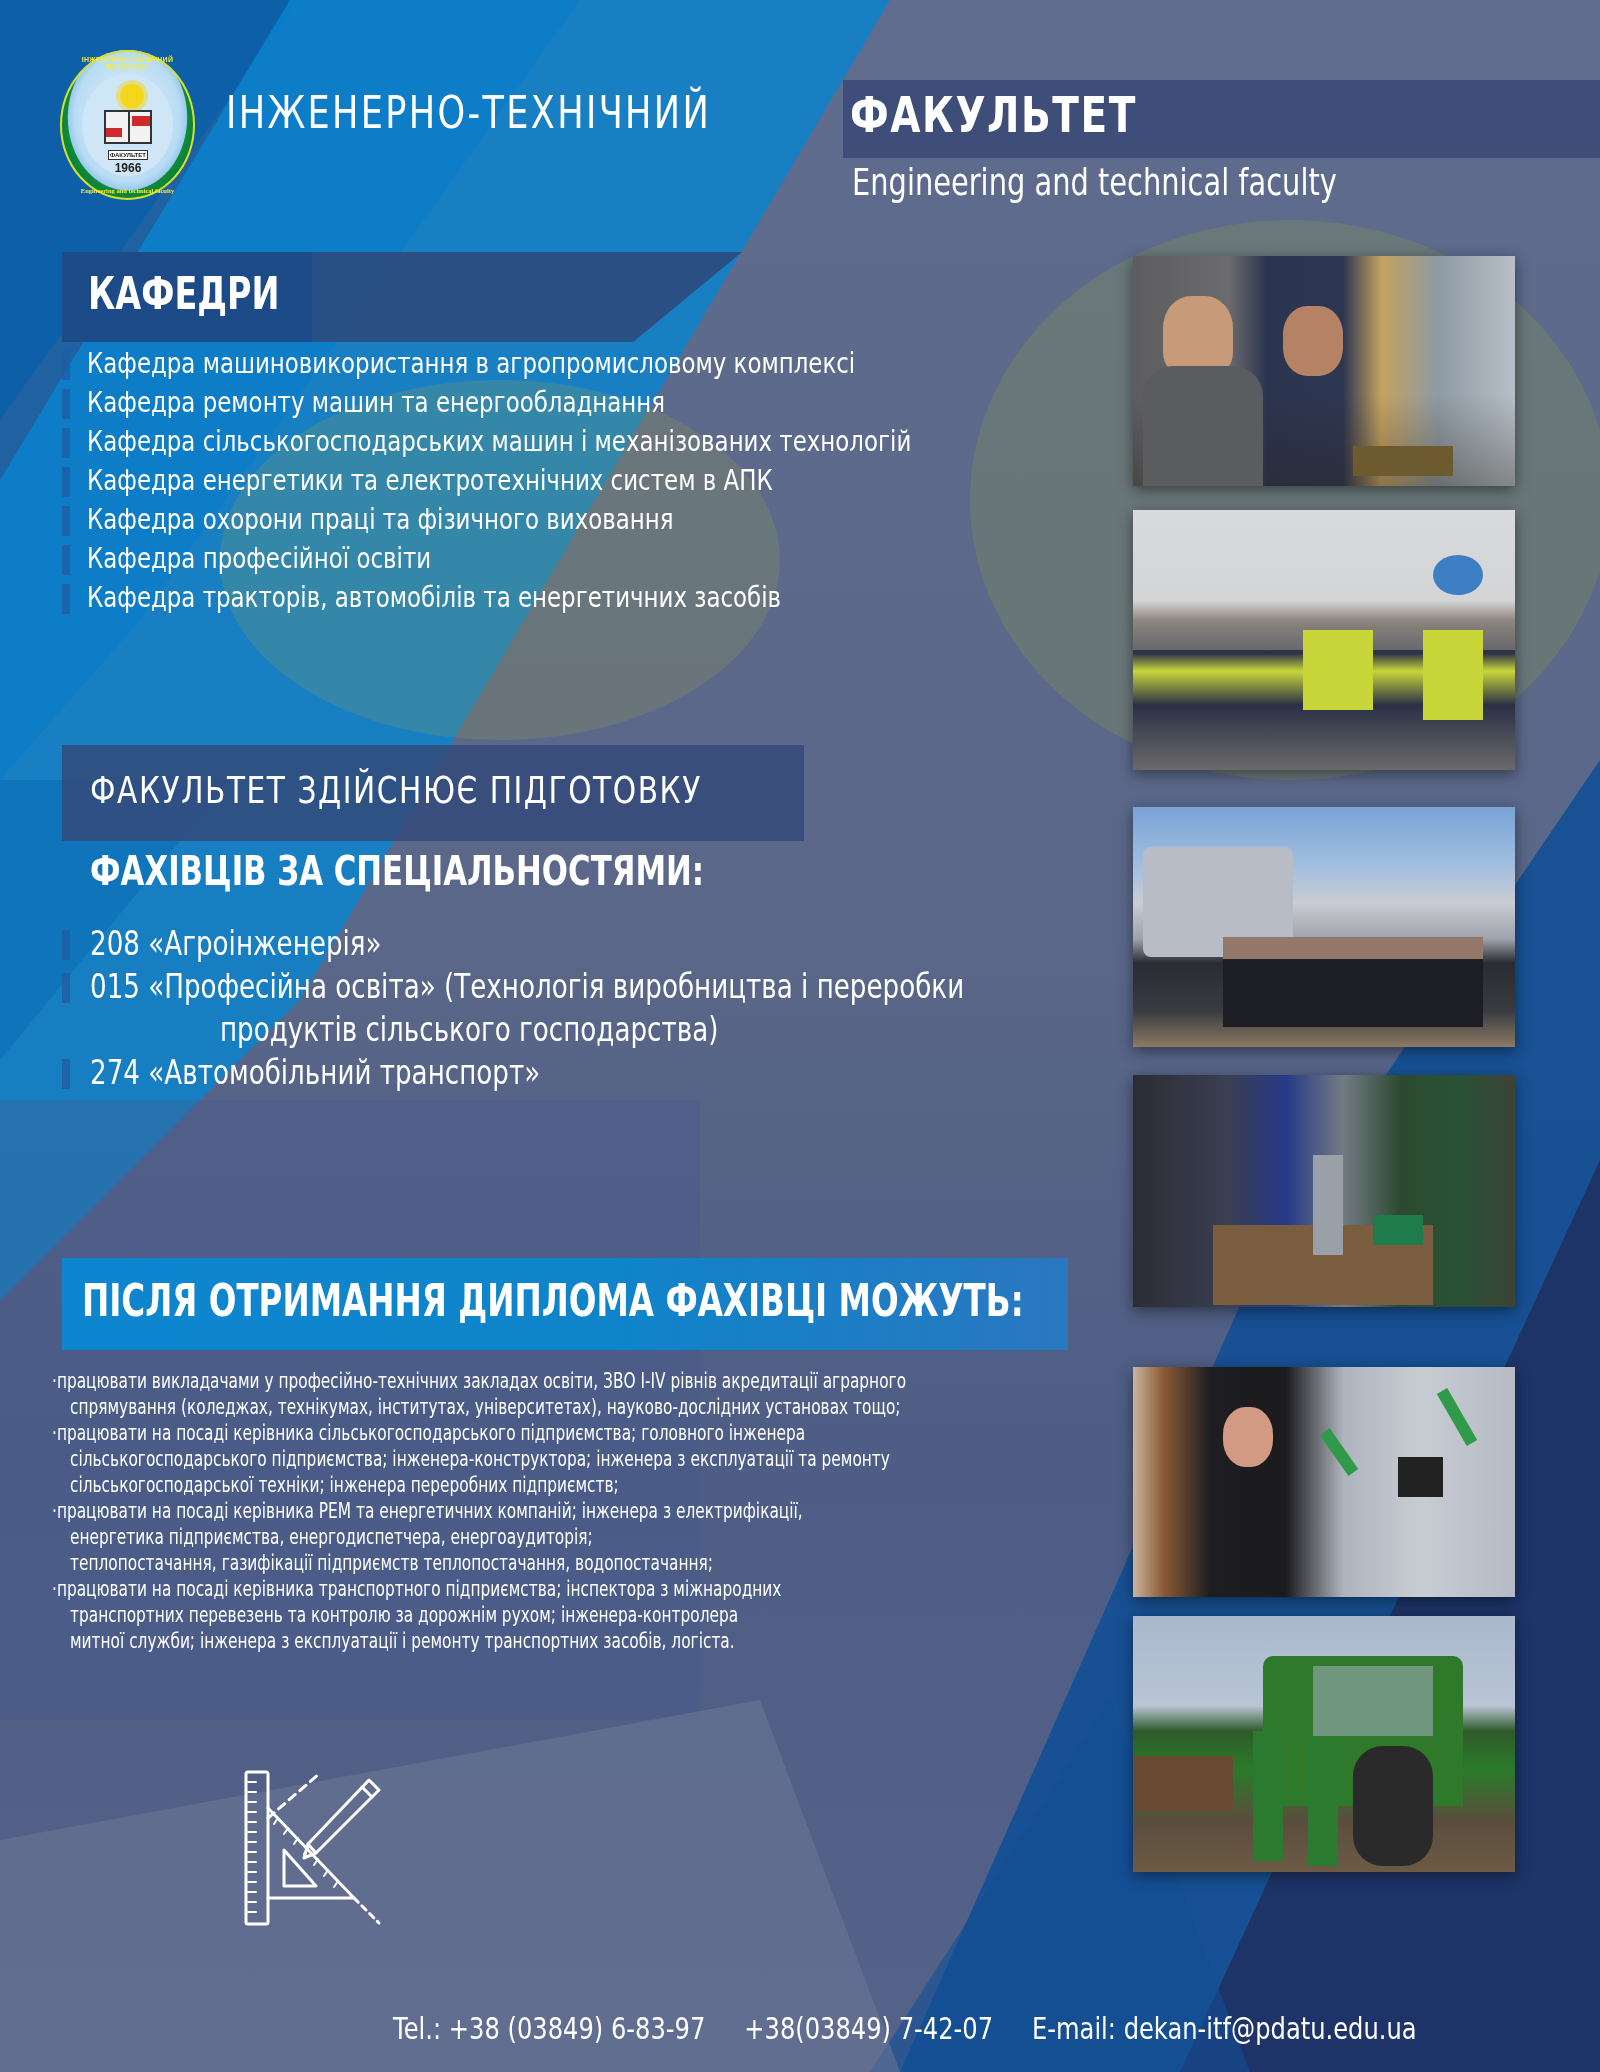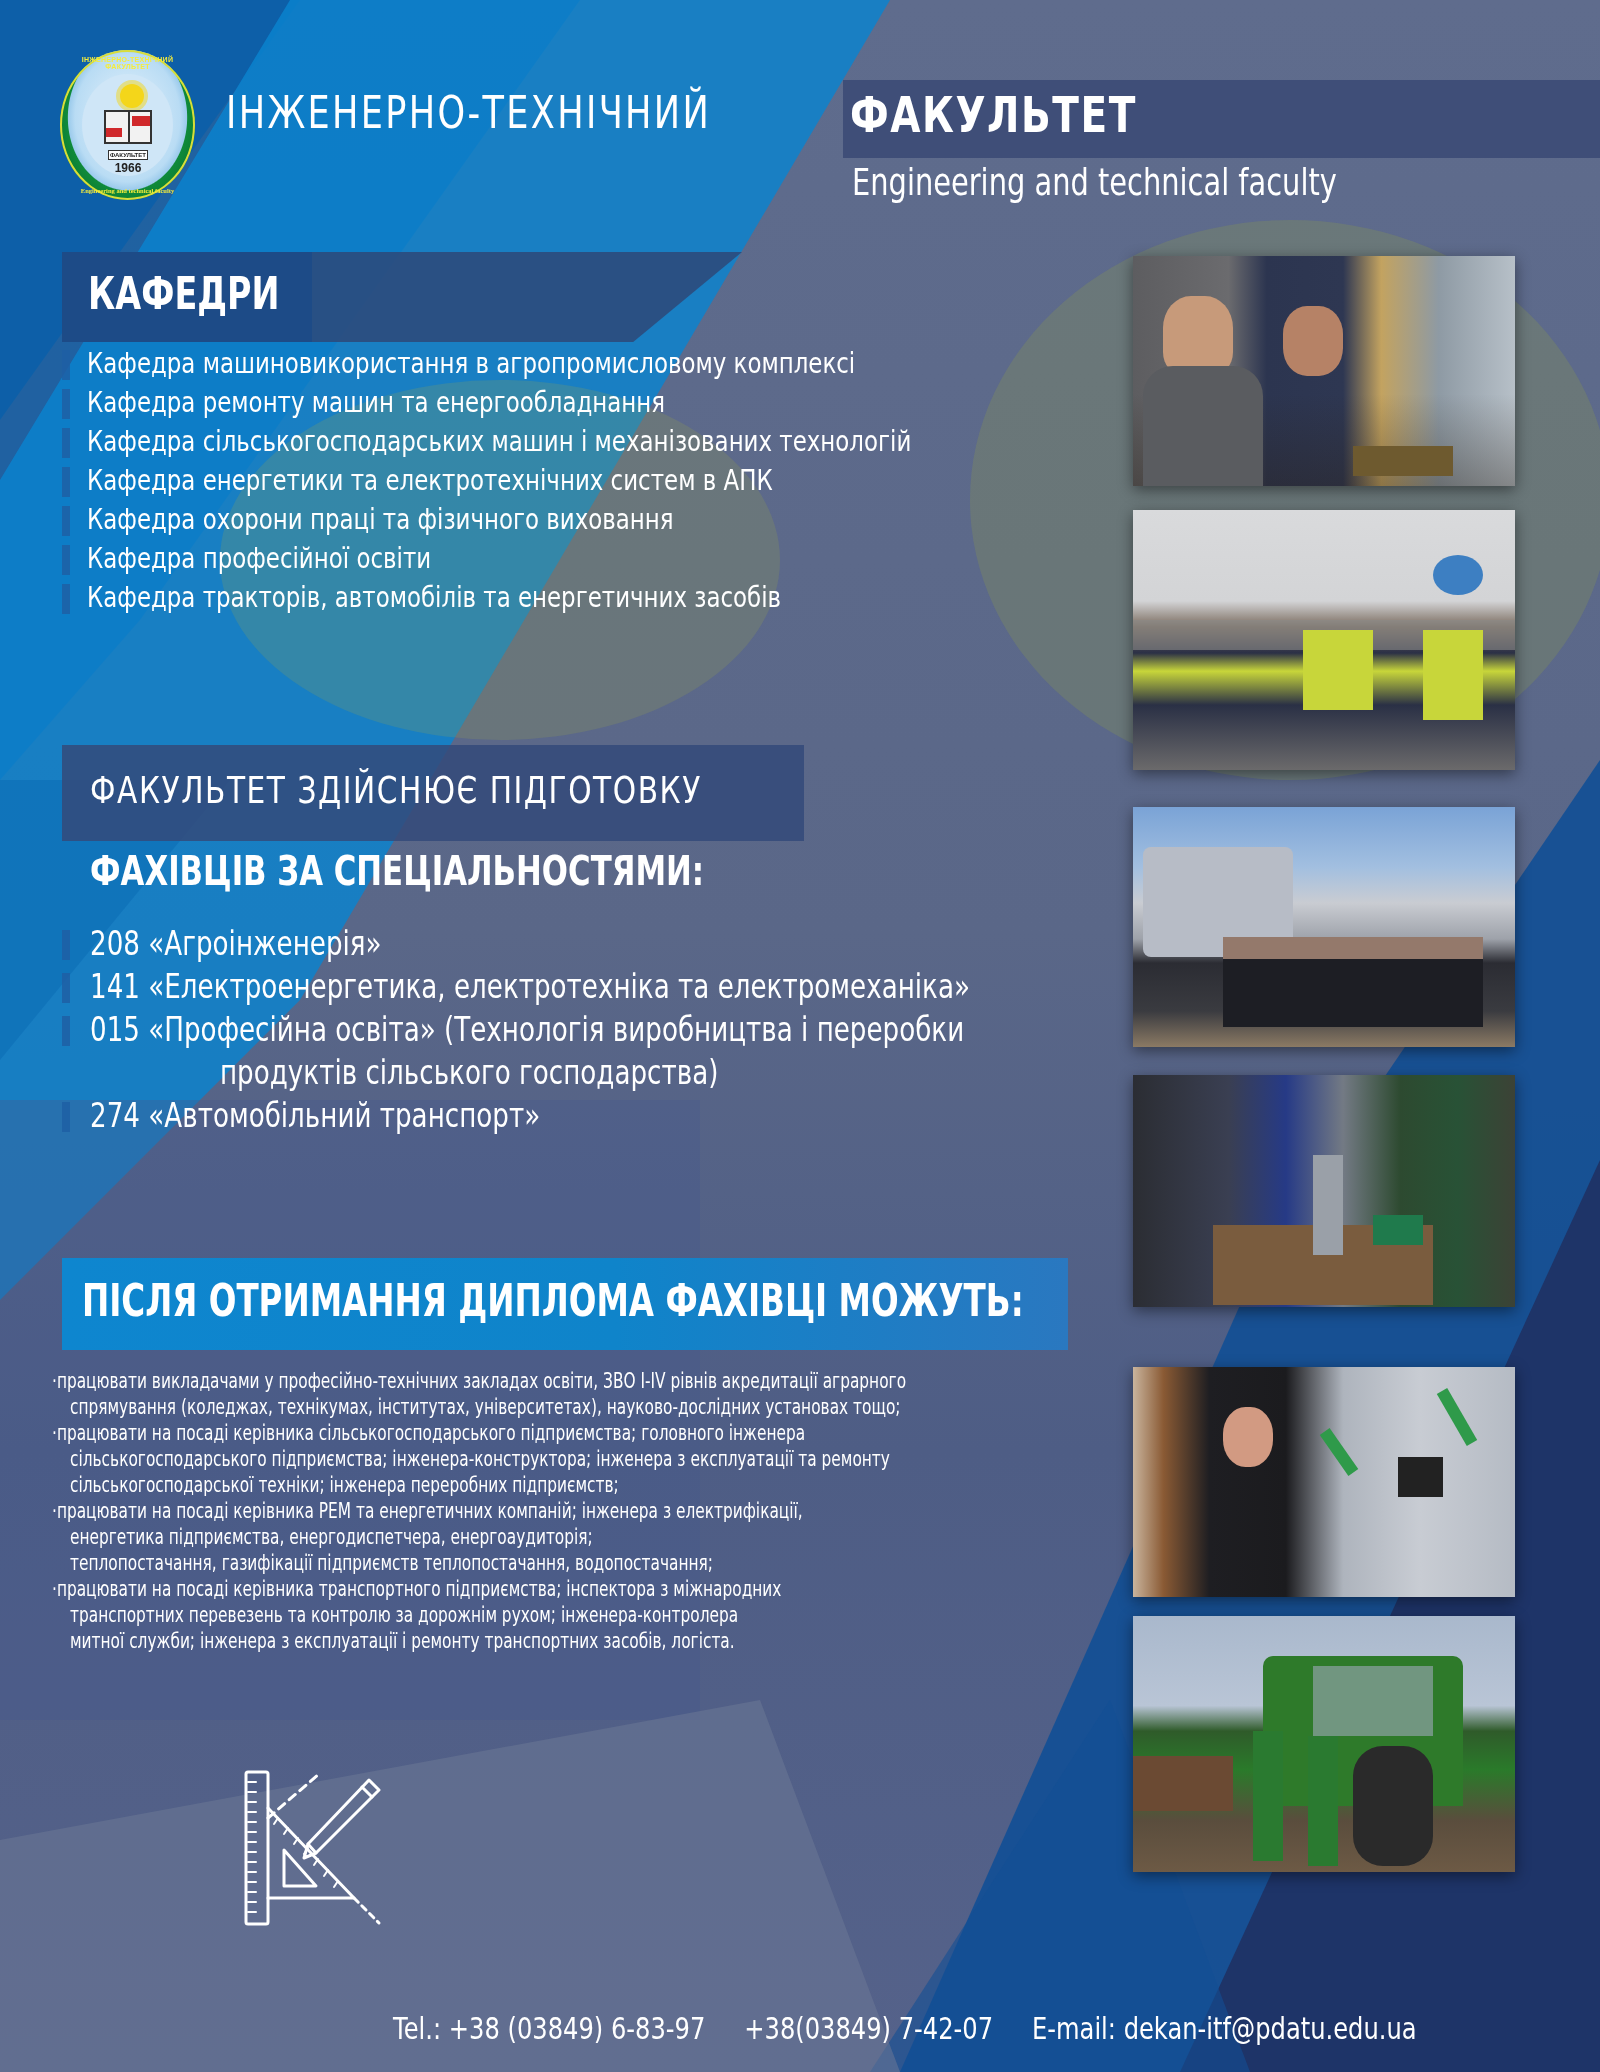--- a/index.html
+++ b/index.html
@@ -197,21 +197,20 @@
   <div class="list-item"><span class="mark"></span><span class="txt">Кафедра професійної освіти</span></div>
   <div class="list-item"><span class="mark"></span><span class="txt">Кафедра тракторів, автомобілів та енергетичних засобів</span></div>
 </div>
 
 <div class="prep-box"></div>
 <div class="prep-title">ФАКУЛЬТЕТ  ЗДІЙСНЮЄ  ПІДГОТОВКУ</div>
 <div class="spec-title">ФАХІВЦІВ ЗА СПЕЦІАЛЬНОСТЯМИ:</div>
 
 <div class="list spec-list">
   <div class="list-item"><span class="mark"></span><span class="txt">208 «Агроінженерія»</span></div>
-  <div class="list-item"><span class="mark"></span><span class="txt">141 «Електроенергетика, електротехніка та  електромеханіка»</span></div>
   <div class="list-item"><span class="mark"></span><span class="txt">015 «Професійна освіта» (Технологія виробництва і переробки</span></div>
   <div class="list-item cont"><span class="txt">продуктів сільського господарства)</span></div>
   <div class="list-item"><span class="mark"></span><span class="txt">274 «Автомобільний транспорт»</span></div>
 </div>
 
 <div class="after-box"></div>
 <div class="after-title">ПІСЛЯ ОТРИМАННЯ ДИПЛОМА ФАХІВЦІ МОЖУТЬ:</div>
 
 <div class="list after-list">
   <div class="list-item"><span class="txt">·працювати викладачами у професійно-технічних закладах освіти, ЗВО І-ІV рівнів акредитації аграрного</span></div>

